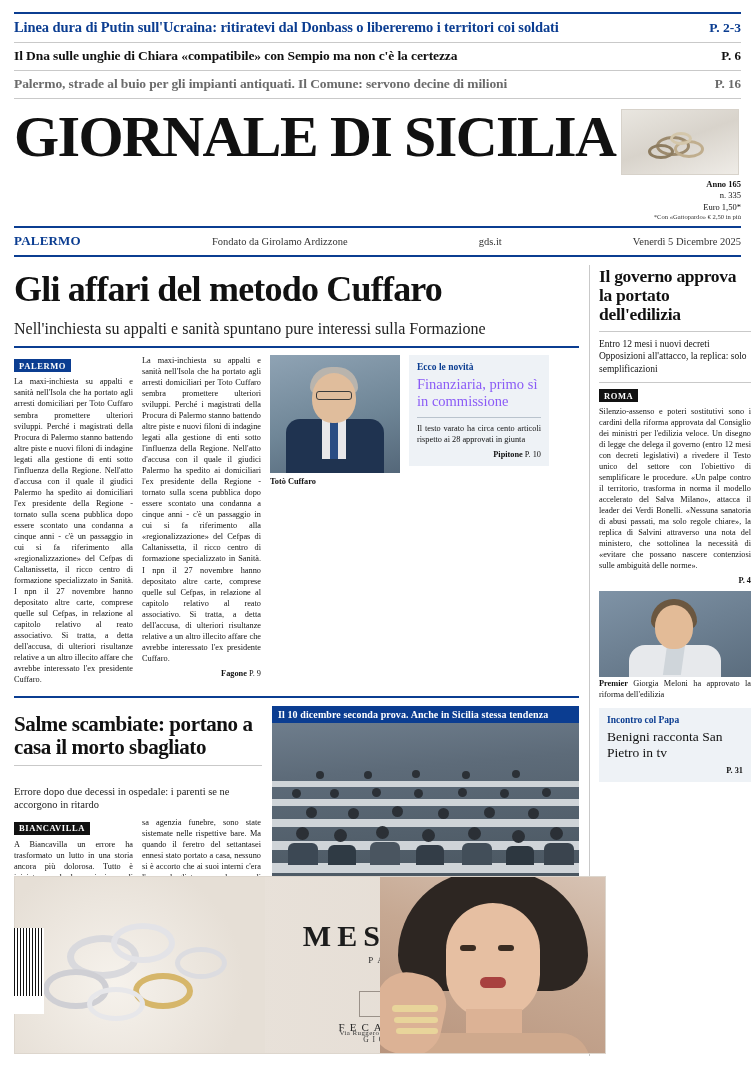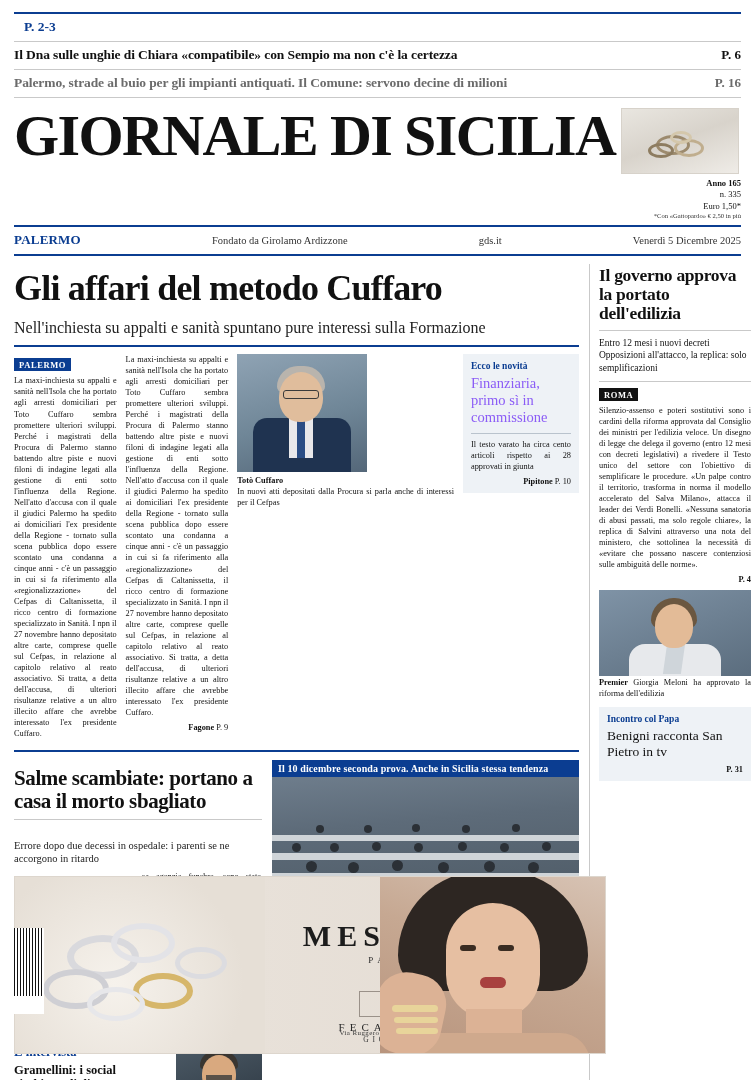--- a/index.html
+++ b/index.html
@@ -104,21 +104,21 @@
   .pc-hair { position:absolute; left:40px; top:12px; width:48px; height:26px; background:#b9b4ad; border-radius:24px 24px 6px 6px; }
   .pc-glass { position:absolute; left:46px; top:36px; width:36px; height:9px; border:1.4px solid #3a3a3a; border-radius:3px; }
   .pc-body { position:absolute; left:16px; top:64px; width:98px; height:56px; background:#1f3350; border-radius:14px 14px 0 0; }
   .pc-shirt { position:absolute; left:52px; top:64px; width:24px; height:40px; background:#e8e8ea; }
   .pc-tie { position:absolute; left:60px; top:66px; width:8px; height:38px; background:#2a4d84; }
 
   .cap-bold { font-size:8.3px; font-weight:bold; margin-top:4px; }
   .cap { font-size:8.3px; line-height:1.3; text-align:justify; margin:2px 0 0 0; }
 
   .box-novita {
-    background:#eef2f6; padding: 7px 8px; width: 116px;
+    background:#eef2f6; padding: 7px 8px; width: 140px;
   }
   .box-novita .lbl { color:#0b3d91; font-weight:bold; font-size:9.5px; margin-bottom:4px; }
   .box-novita .big { font-size:14.5px; line-height:1.18; color:#8b5cf6; }
   .box-novita .sep { border-top:1px solid #b9c3cd; margin:7px 0 6px 0; }
   .box-novita .small { font-size:8.3px; line-height:1.32; text-align:justify; }
   .box-novita .byline { margin-top:4px; }
 
   
   .sec2 { display:flex; gap:10px; padding-top:8px; }
   .sec2-left { width: 248px; }
@@ -206,20 +206,21 @@
   .barcode { position:absolute; left:14px; top:928px; width:30px; height:86px; background:#fff; z-index:5; }
   .bc-lines { width:100%; height:68px; background: repeating-linear-gradient(90deg,#111 0px,#111 1.2px,#fff 1.2px,#fff 3px); }
 </style>
 </head>
 <body>
 
 <div class="page">
 
   <div class="teaser-bar">
     <div class="teaser t1">
+      <div class="txt">Linea dura di Putin sull'Ucraina: ritiratevi dal Donbass o libereremo i territori coi soldati</div>
       <div class="pg">P. 2-3</div>
     </div>
     <div class="teaser t2">
       <div class="txt">Il Dna sulle unghie di Chiara «compatibile» con Sempio ma non c'è la certezza</div>
       <div class="pg">P.  6</div>
     </div>
     <div class="teaser t3">
       <div class="txt">Palermo, strade al buio per gli impianti antiquati. Il Comune: servono decine di milioni</div>
       <div class="pg">P. 16</div>
     </div>
@@ -274,21 +275,20 @@
         <div>
           <div class="photo photo-cuffaro">
             <div class="pc-body"></div>
               <div class="pc-shirt"></div>
               <div class="pc-tie"></div>
             <div class="pc-hair"></div>
               <div class="pc-head"></div>
               <div class="pc-glass"></div>
           </div>
           <div class="cap-bold">Totò Cuffaro</div>
-          <div class="cap">In nuovi atti depositati dalla Procura si parla anche di interessi per il Cefpas</div>
         </div>
         <div>
           <div class="box-novita">
             <div class="lbl">Ecco le novità</div>
             <div class="big">Finanziaria, primo sì in commissione</div>
             <div class="sep"></div>
             <div class="small">Il testo varato ha circa cento articoli rispetto ai 28 approvati in giunta</div>
             <div class="byline">
               <span>Pipitone</span>
               <span class="pg">P. 10</span>

